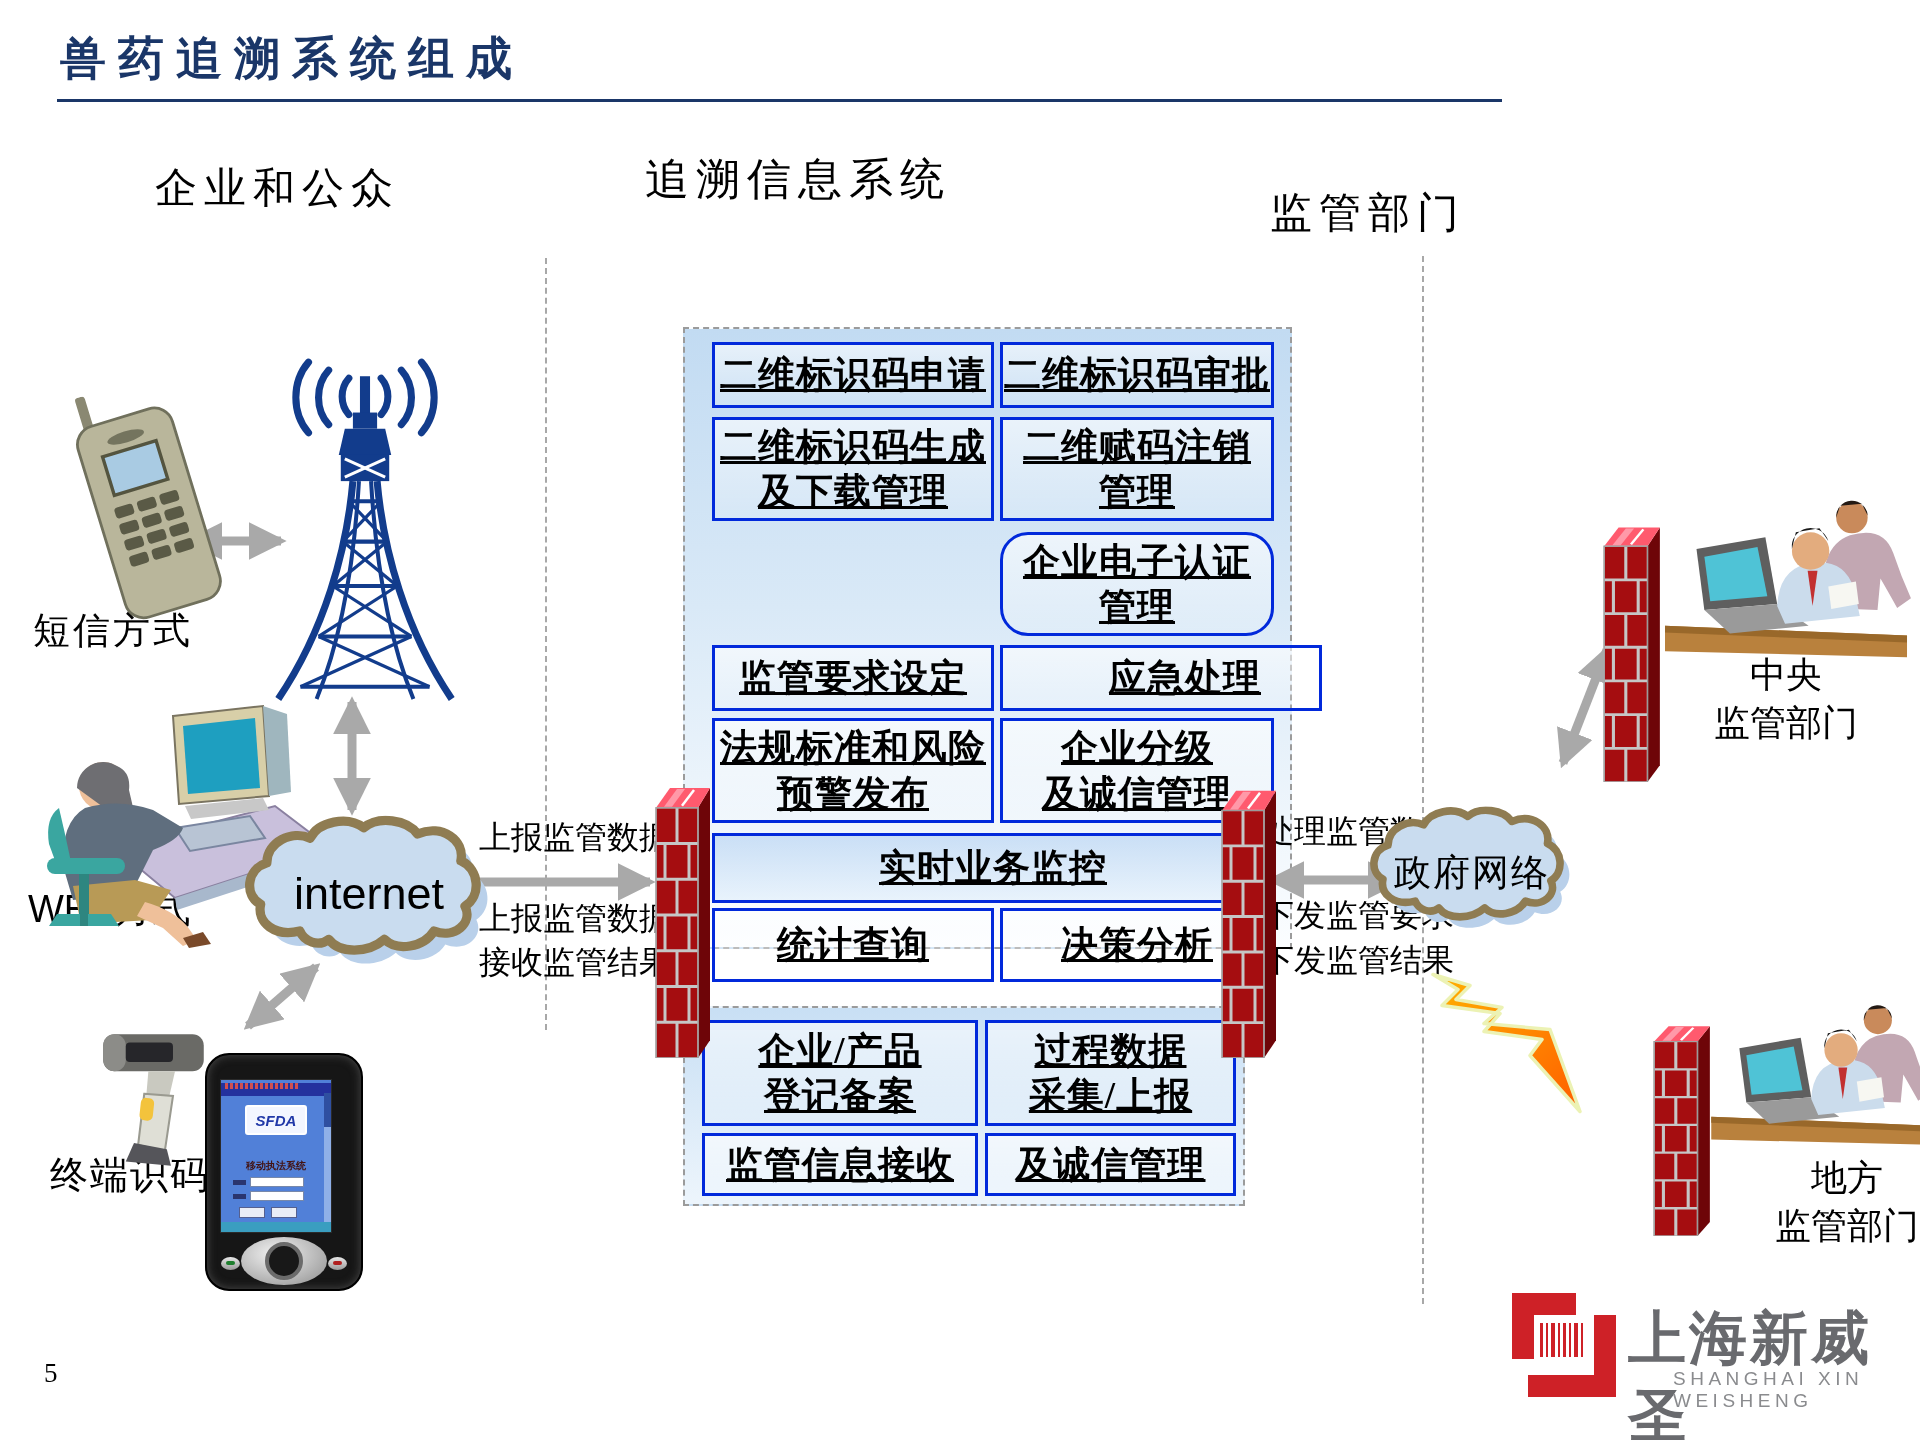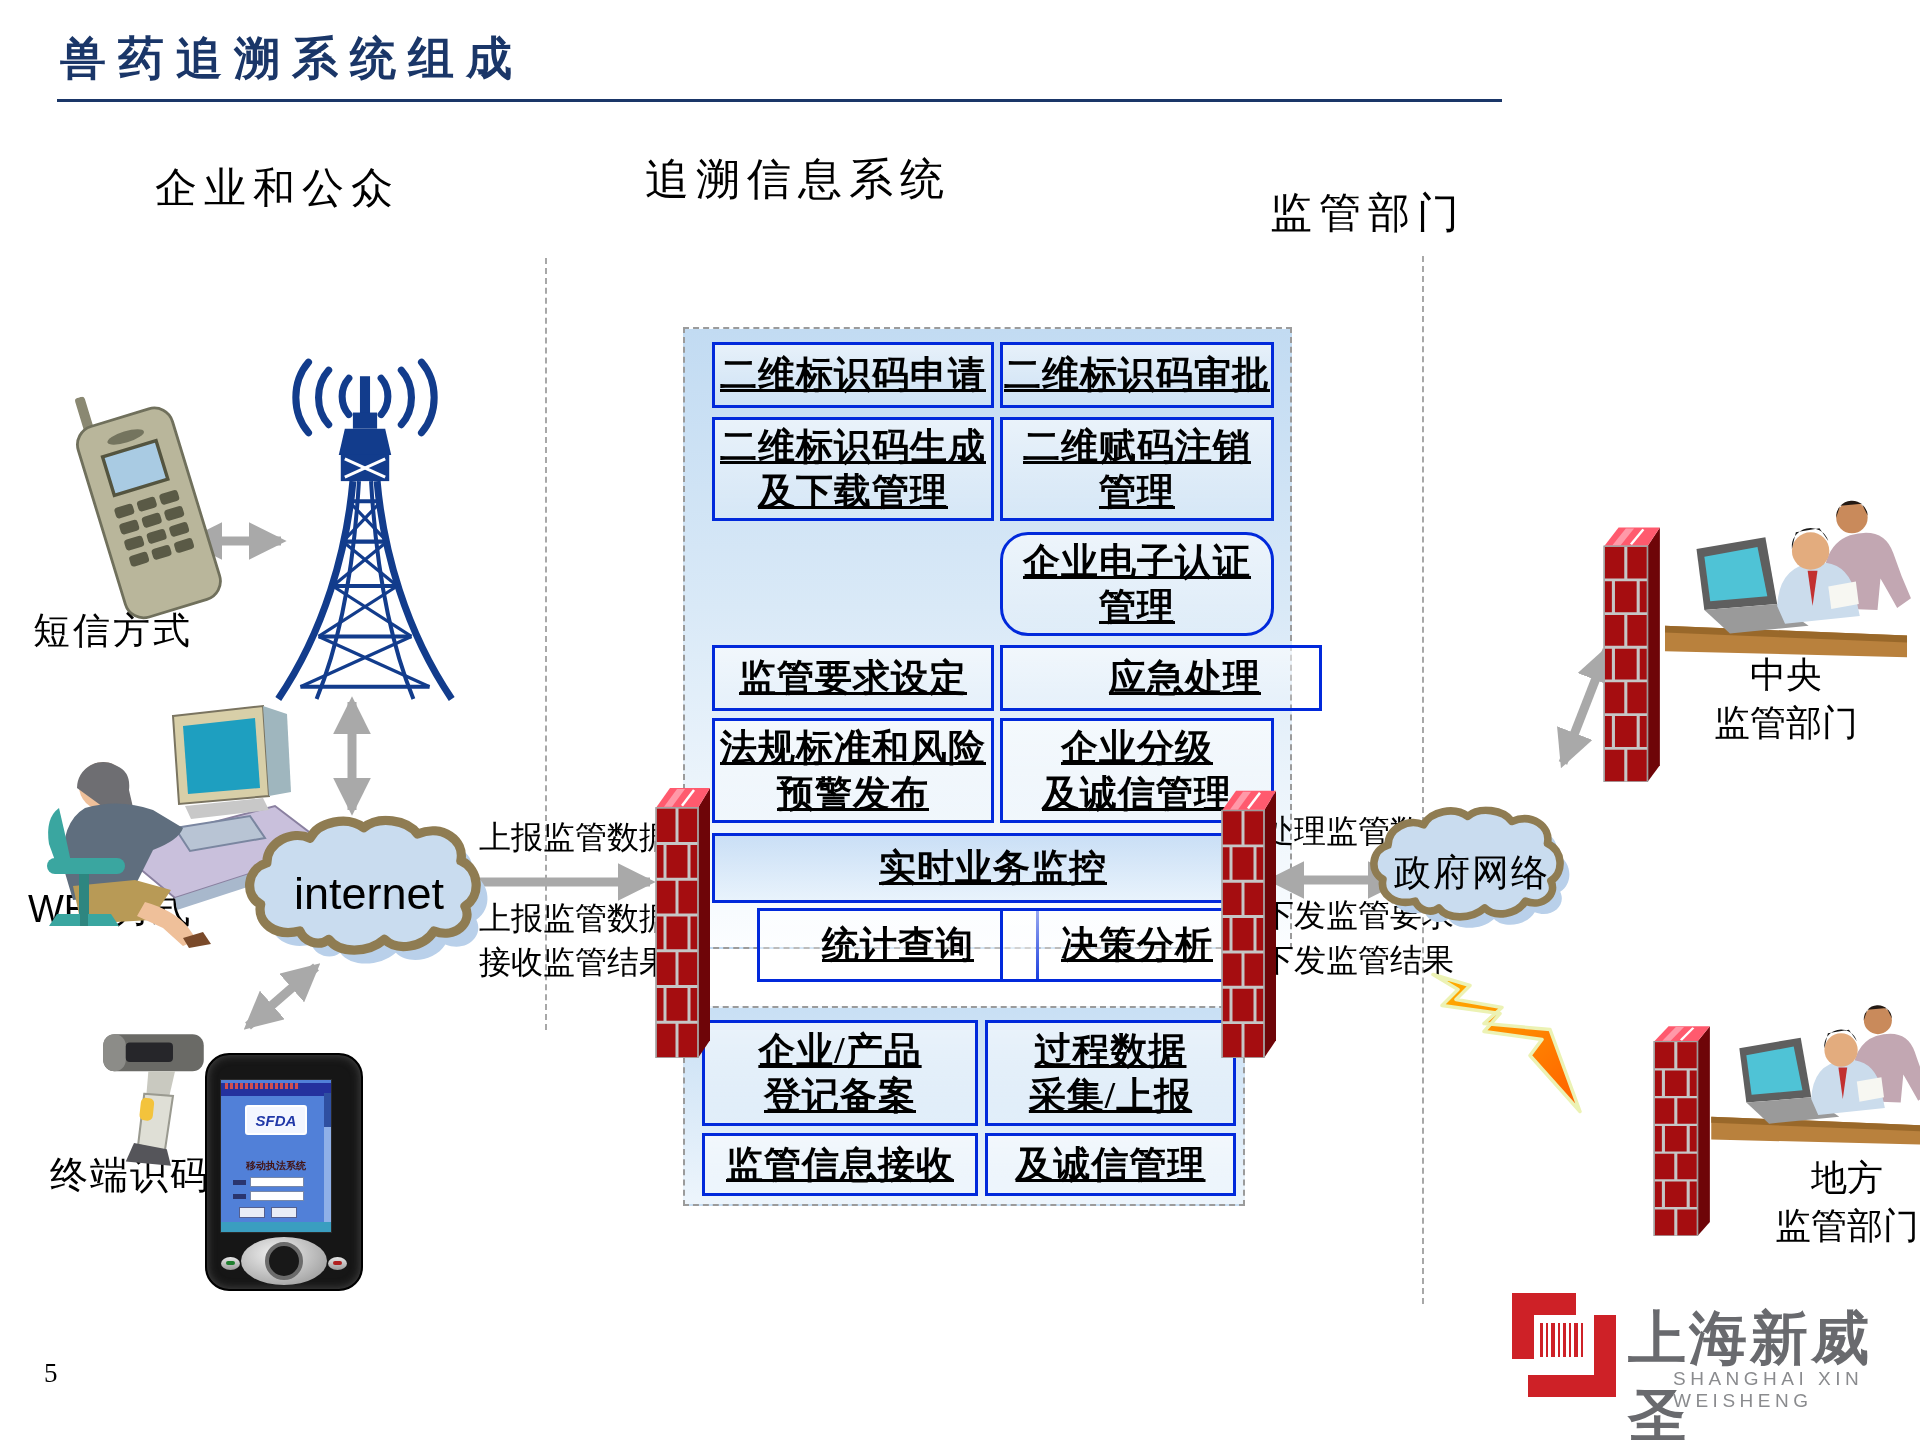--- a/index.html
+++ b/index.html
@@ -135,21 +135,21 @@
 管理</div>
   <div class="sysbox" style="left:1000px;top:532px;width:268px;height:98px;border-radius:28px;">企业电子认证
 管理</div>
   <div class="sysbox" style="left:712px;top:645px;width:276px;height:60px;">监管要求设定</div>
   <div class="sysbox" style="left:1000px;top:645px;width:268px;height:60px;padding-left:48px;">应急处理</div>
   <div class="sysbox" style="left:712px;top:718px;width:276px;height:99px;">法规标准和风险
 预警发布</div>
   <div class="sysbox" style="left:1000px;top:718px;width:268px;height:99px;">企业分级
 及诚信管理</div>
   <div class="sysbox" style="left:712px;top:833px;width:556px;height:64px;background:linear-gradient(180deg,rgba(140,185,235,.38),rgba(200,225,248,.30));">实时业务监控</div>
-  <div class="sysbox" style="left:712px;top:908px;width:276px;height:68px;margin-left:45px;">统计查询</div>
+  <div class="sysbox" style="left:712px;top:908px;width:276px;height:68px;">统计查询</div>
   <div class="sysbox" style="left:1000px;top:908px;width:268px;height:68px;">决策分析</div>
   <div class="sysbox" style="left:702px;top:1020px;width:270px;height:100px;">企业/产品
 登记备案</div>
   <div class="sysbox" style="left:985px;top:1020px;width:245px;height:100px;">过程数据
 采集/上报</div>
   <div class="sysbox" style="left:702px;top:1133px;width:270px;height:57px;">监管信息接收</div>
   <div class="sysbox" style="left:985px;top:1133px;width:245px;height:57px;">及诚信管理</div>
 
   <svg class="abs" style="left:0;top:0;z-index:3;" width="1920" height="1440">
     <defs>

